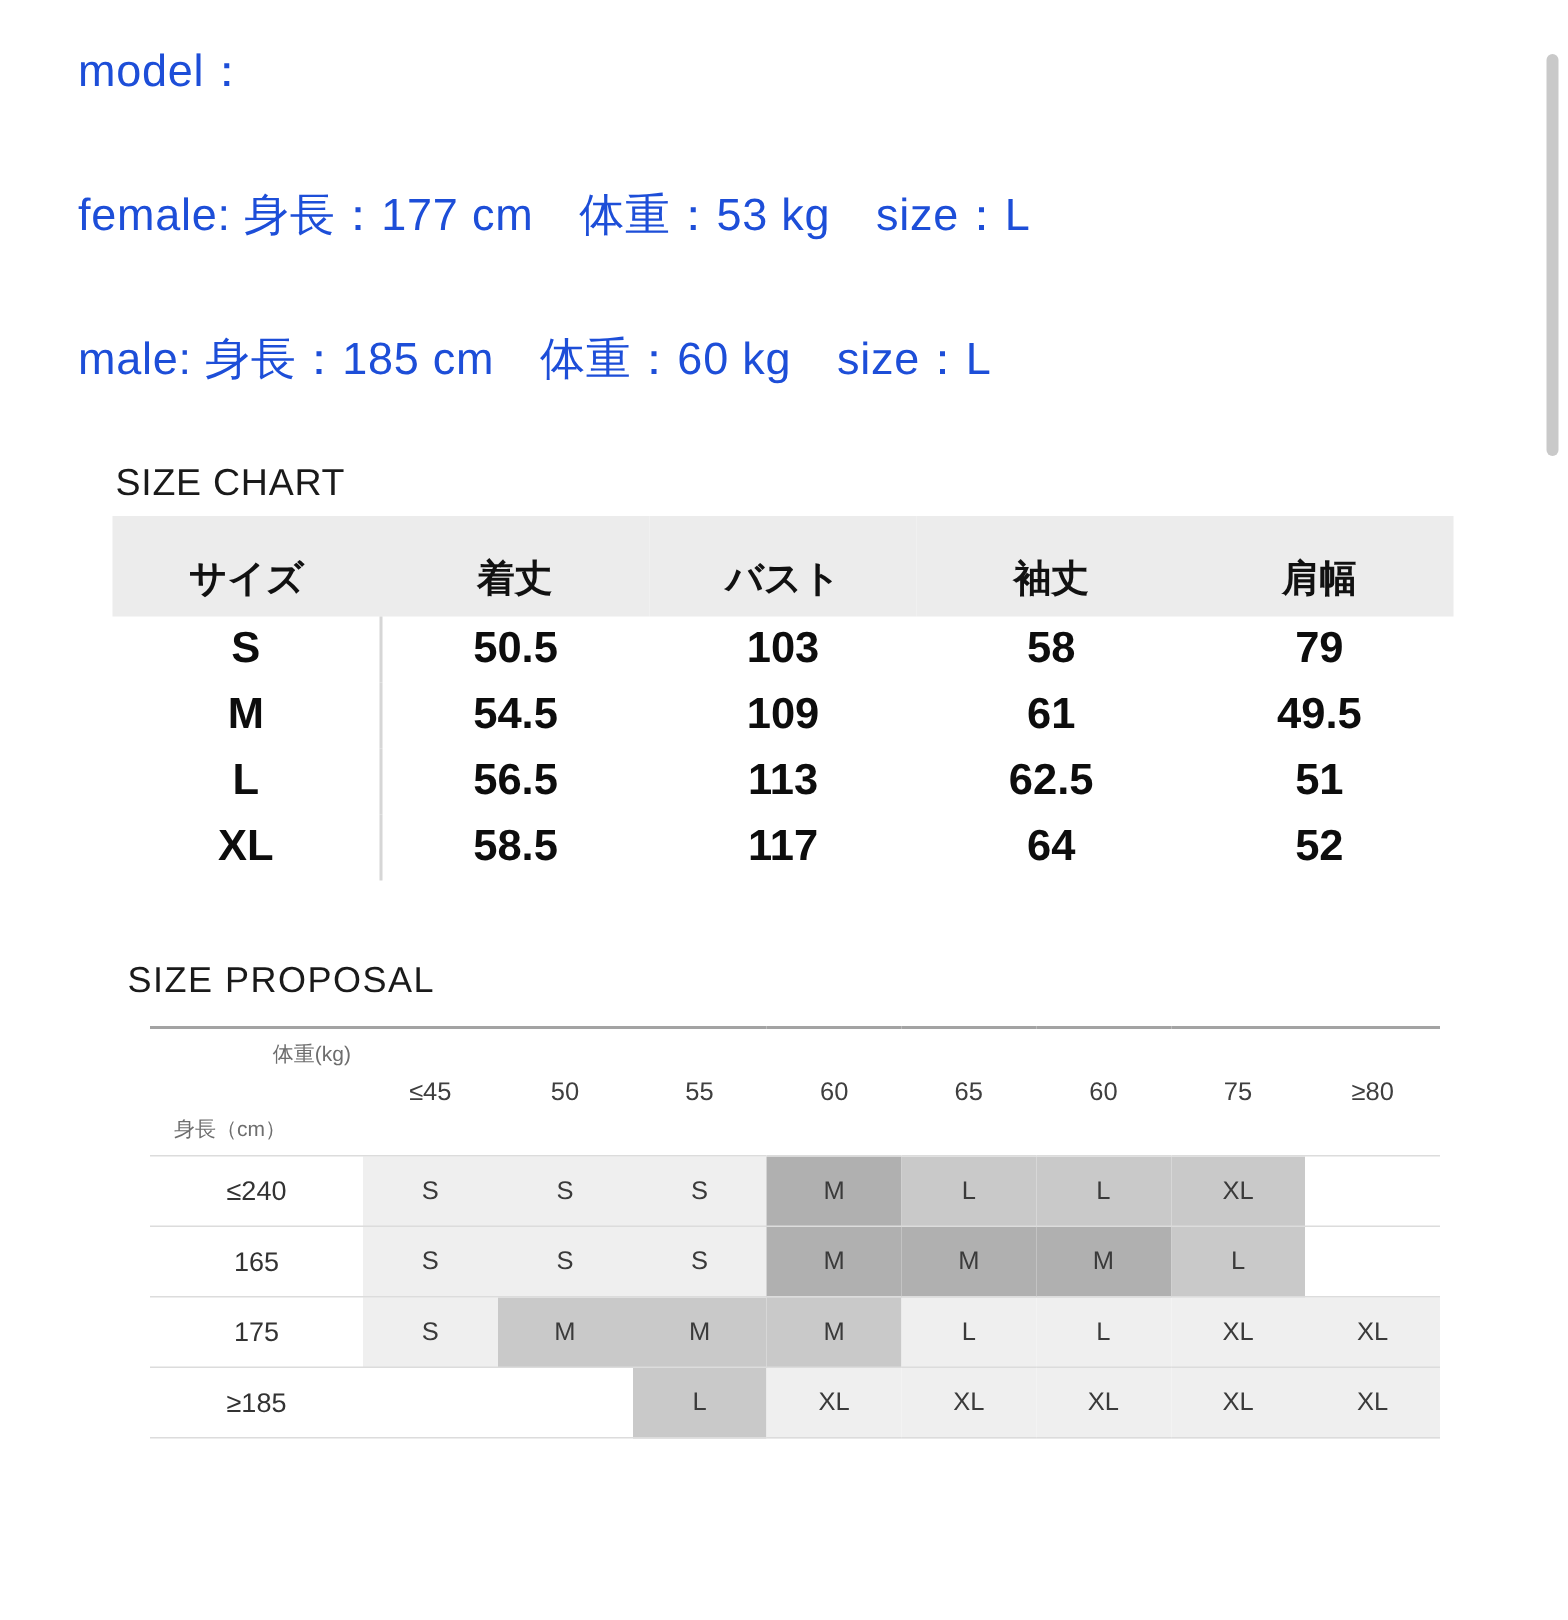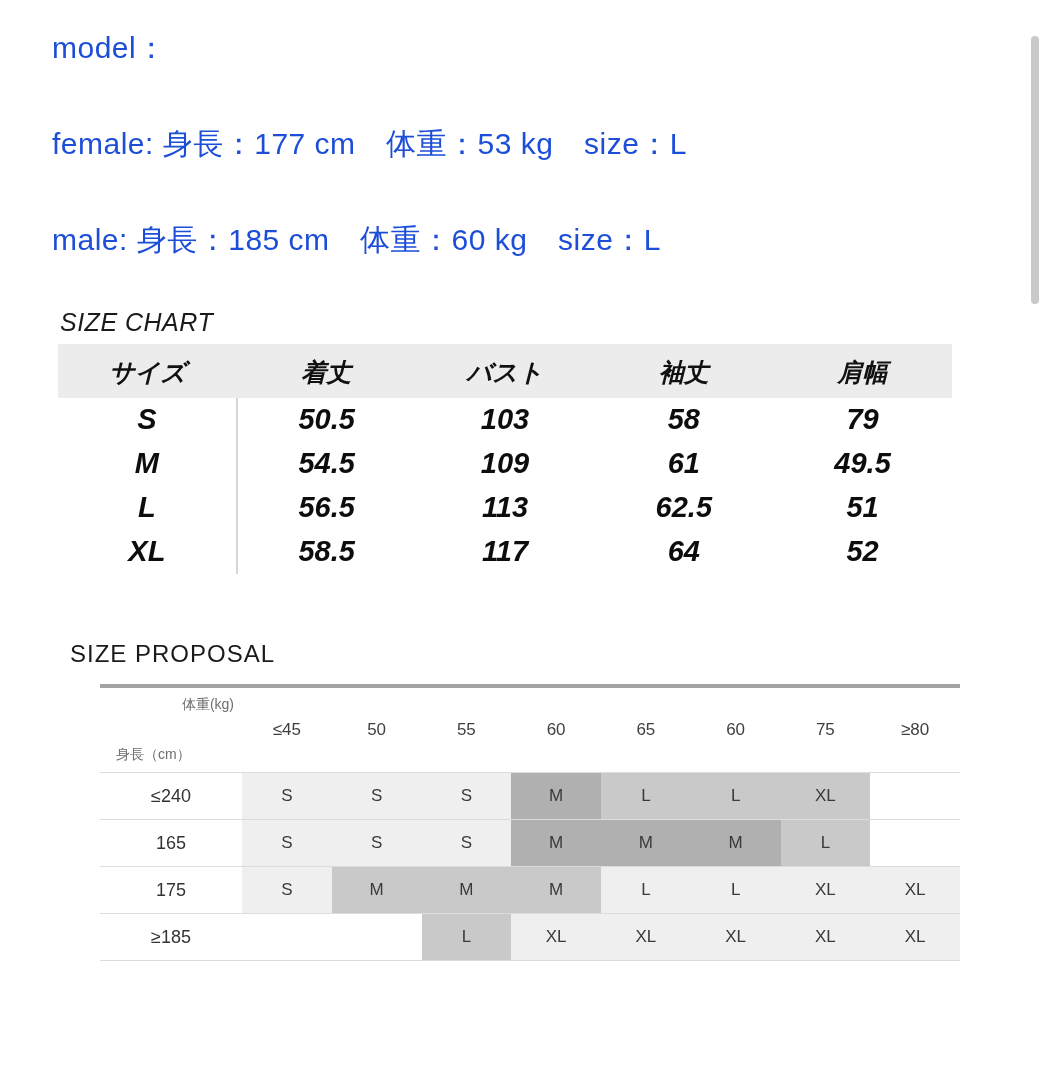--- a/index.html
+++ b/index.html
@@ -45,43 +45,42 @@
     top: 36px;
     width: 8px;
     height: 268px;
     background: #c9c9c9;
     border-radius: 4px;
   }
 
   
   .size-chart-wrap {
     position: absolute;
-    left: 58px;
+    left: 75px;
     top: 308px;
     width: 895px;
-    font-style: italic;
   }
   .size-chart-title {
     font-size: 25px;
     color: #1a1a1a;
     font-weight: 500;
     letter-spacing: 0.5px;
     margin: 0 0 7px 2px;
   }
   table.size-chart {
     border-collapse: collapse;
     width: 895px;
     table-layout: fixed;
   }
   table.size-chart thead th {
     background: #ececec;
     font-size: 25px;
     font-weight: bold;
     color: #111;
-    padding: 12px 0 9px 0;
+    padding: 25px 0 9px 0;
     text-align: center;
   }
   table.size-chart tbody td {
     font-size: 29px;
     font-weight: bold;
     color: #0d0d0d;
     text-align: center;
     padding: 5px 0 6px 0;
   }
   table.size-chart tbody td.first-col {
@@ -92,39 +91,39 @@
   .proposal-wrap {
     position: absolute;
     left: 68px;
     top: 640px;
     width: 900px;
   }
   .proposal-title {
     font-size: 24px;
     color: #1a1a1a;
     letter-spacing: 1px;
-    margin: 0 0 16px 2px;
+    margin: 0 0 16px 17px;
   }
   table.proposal {
     border-collapse: collapse;
     table-layout: fixed;
     width: 860px;
     margin-left: 32px;
   }
   table.proposal td, table.proposal th {
     height: 46px;
     text-align: center;
     font-size: 17px;
     color: #3a3a3a;
     font-weight: normal;
     border-bottom: 1px solid #dcdcdc;
     padding: 0;
   }
   table.proposal thead th {
-    border-top: 4px solid #a3a3a3;
+    border-top: 2px solid #a3a3a3;
     height: 84px;
     color: #3f3f3f;
     font-size: 17px;
   }
   table.proposal thead th.corner {
     position: relative;
     width: 142px;
   }
   .corner-inner {
     position: relative;

